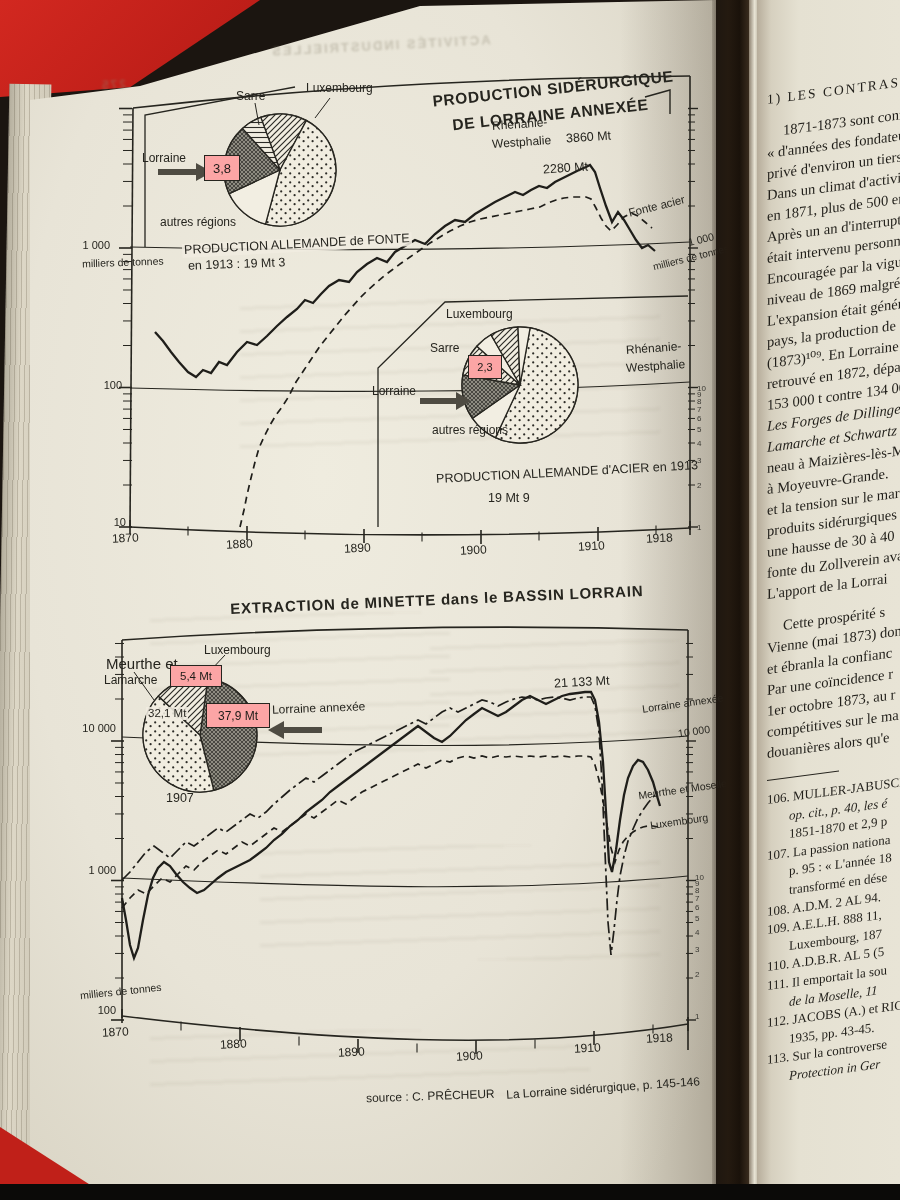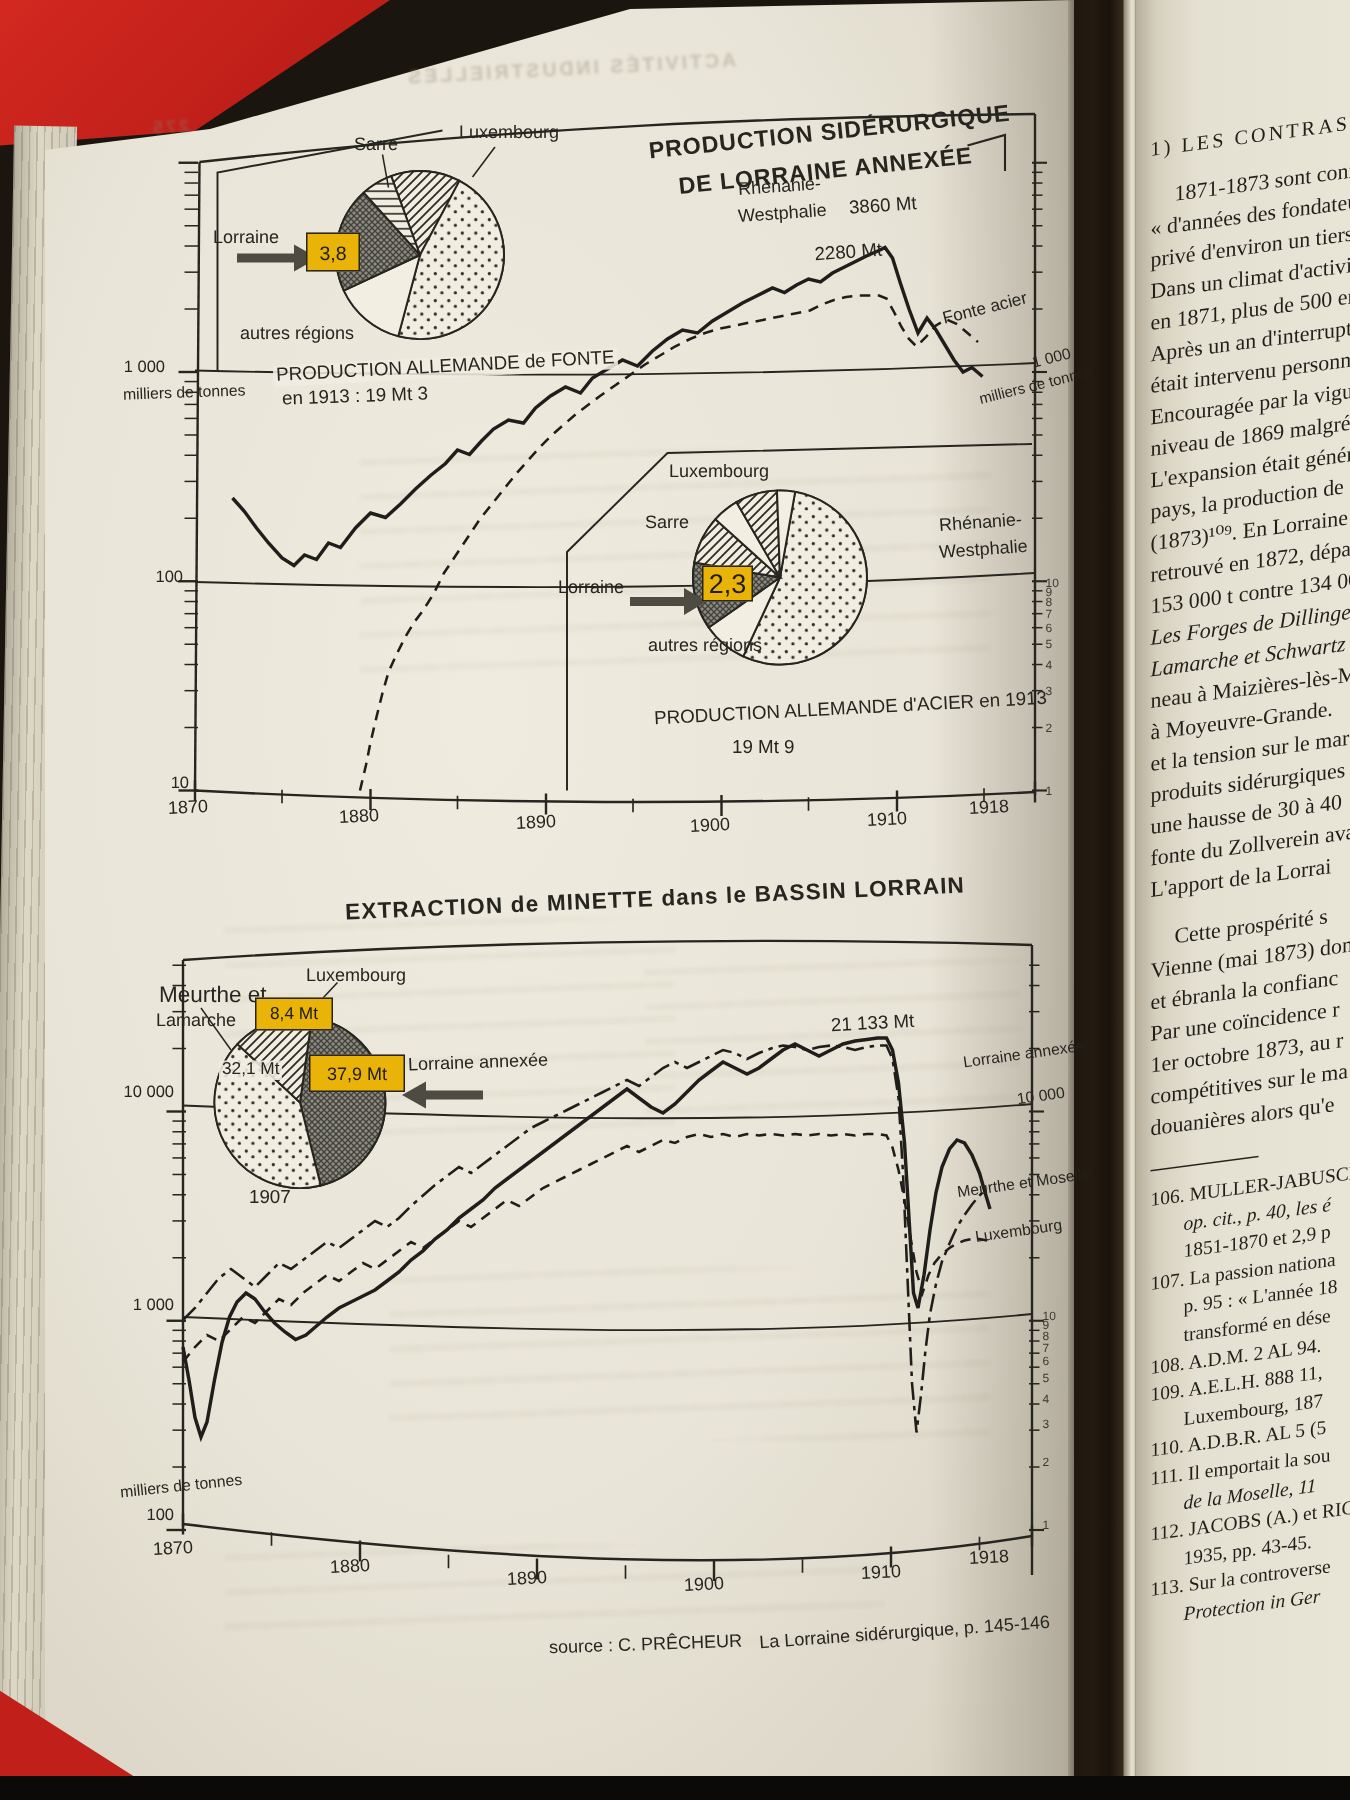--- a/index.html
+++ b/index.html
@@ -31,21 +31,21 @@
 
   
   .ghost{position:absolute;color:#8d8672;opacity:.38;filter:blur(1px);transform:scaleX(-1) rotate(3deg);
          font-weight:bold;letter-spacing:2px;}
   .ghostlines{position:absolute;opacity:.45;filter:blur(1.6px);
          background:repeating-linear-gradient(178deg,transparent 0 7px,rgba(125,115,92,.20) 7px 10px,transparent 10px 23px);}
 
   
   .lbl{position:absolute;color:#26251f;white-space:nowrap;line-height:1.1;}
   .b{font-weight:bold;}
-  .box{position:absolute;background:#eab308;border:1.2px solid #26251f;color:#1d1c18;
+  .box{position:absolute;background:#fca5a5;border:1.2px solid #26251f;color:#1d1c18;
        display:flex;align-items:center;justify-content:center;white-space:nowrap;text-align:right;}
   .bg{background:rgba(240,236,224,.88);padding:0 2px;}
   .ra{text-align:right;}
   .ticknum{position:absolute;font-size:8px;color:#3a3933;white-space:nowrap;}
 
   
   #rp-text{position:absolute;left:10px;top:0;width:230px;transform:skewY(-7.5deg);transform-origin:0 0;
            font-family:"Liberation Serif","DejaVu Serif",serif;color:#211f1a;}
   #rp-heading{margin-top:92px;font-size:13.5px;letter-spacing:2px;white-space:nowrap;}
   .pline{font-size:14.6px;line-height:21px;white-space:nowrap;}
@@ -294,21 +294,21 @@
   <div class="box" style="left:204px;top:155px;width:34px;height:24px;font-size:13px;">3,8</div>
   <div class="lbl bg" style="left:182px;top:238px;font-size:12.5px;transform:rotate(-3deg);">PRODUCTION ALLEMANDE de FONTE</div>
   <div class="lbl" style="left:188px;top:258px;font-size:12.5px;transform:rotate(-2deg);">en 1913 : 19 Mt 3</div>
 
   <div class="lbl" style="left:446px;top:308px;font-size:12px;">Luxembourg</div>
   <div class="lbl" style="left:430px;top:342px;font-size:12px;">Sarre</div>
   <div class="lbl" style="left:626px;top:342px;font-size:12px;transform:rotate(-4deg);">Rhénanie-</div>
   <div class="lbl" style="left:626px;top:360px;font-size:12px;transform:rotate(-4deg);">Westphalie</div>
   <div class="lbl" style="left:372px;top:385px;font-size:12px;">Lorraine</div>
   <div class="lbl" style="left:432px;top:424px;font-size:12px;">autres régions</div>
-  <div class="box" style="left:468px;top:377px;width:32px;height:22px;font-size:18px;">2,3</div>
+  <div class="box" style="left:468px;top:355px;width:32px;height:22px;font-size:11px;">2,3</div>
   <div class="lbl" style="left:436px;top:466px;font-size:12.5px;transform:rotate(-3deg);">PRODUCTION ALLEMANDE d'ACIER en 1913</div>
   <div class="lbl" style="left:488px;top:492px;font-size:12.5px;">19 Mt 9</div>
 
   <div class="lbl" style="left:566px;top:131px;font-size:12.5px;transform:rotate(-4deg);">3860 Mt</div>
   <div class="lbl" style="left:543px;top:162px;font-size:12.5px;transform:rotate(-4deg);">2280 Mt</div>
   <div class="lbl" style="left:628px;top:200px;font-size:11.5px;transform:rotate(-14deg);">Fonte acier</div>
 
   <div class="lbl ra" style="left:62px;top:239px;width:48px;font-size:11px;">1 000</div>
   <div class="lbl" style="left:82px;top:257px;font-size:10.5px;transform:rotate(-2deg);">milliers de tonnes</div>
   <div class="lbl ra" style="left:88px;top:379px;width:34px;font-size:11px;">100</div>
@@ -321,21 +321,21 @@
   <div class="lbl" style="left:344px;top:542px;font-size:12px;transform:rotate(-3deg);">1890</div>
   <div class="lbl" style="left:460px;top:544px;font-size:12px;transform:rotate(-3deg);">1900</div>
   <div class="lbl" style="left:578px;top:540px;font-size:12px;transform:rotate(-3deg);">1910</div>
   <div class="lbl" style="left:646px;top:532px;font-size:12px;transform:rotate(-3deg);">1918</div>
 
   <div class="lbl b" style="left:230px;top:592px;font-size:15px;letter-spacing:.8px;transform:rotate(-2.5deg);">EXTRACTION de MINETTE dans le BASSIN LORRAIN</div>
 
   <div class="lbl" style="left:204px;top:644px;font-size:12px;">Luxembourg</div>
   <div class="lbl" style="left:106px;top:656px;font-size:15px;">Meurthe et</div>
   <div class="lbl" style="left:104px;top:674px;font-size:12px;">Lamarche</div>
-  <div class="box" style="left:170px;top:665px;width:50px;height:20px;font-size:11.5px;">8,4 Mt</div>
+  <div class="box" style="left:170px;top:665px;width:50px;height:20px;font-size:11.5px;">5,4 Mt</div>
   <div class="lbl bg" style="left:146px;top:707px;font-size:11.5px;">32,1 Mt</div>
   <div class="box" style="left:206px;top:703px;width:62px;height:23px;font-size:12px;">37,9 Mt</div>
   <div class="lbl" style="left:166px;top:792px;font-size:12.5px;">1907</div>
 
   <div class="lbl" style="left:272px;top:702px;font-size:12px;transform:rotate(-2deg);">Lorraine annexée</div>
   <div class="lbl" style="left:554px;top:676px;font-size:12.5px;transform:rotate(-3deg);">21 133 Mt</div>
 
   <div class="lbl" style="left:642px;top:698px;font-size:10.5px;transform:rotate(-8deg);">Lorraine annexée</div>
   <div class="lbl" style="left:678px;top:726px;font-size:10.5px;transform:rotate(-8deg);">10 000</div>
   <div class="lbl" style="left:638px;top:784px;font-size:10.5px;transform:rotate(-8deg);">Meurthe et Moselle</div>

